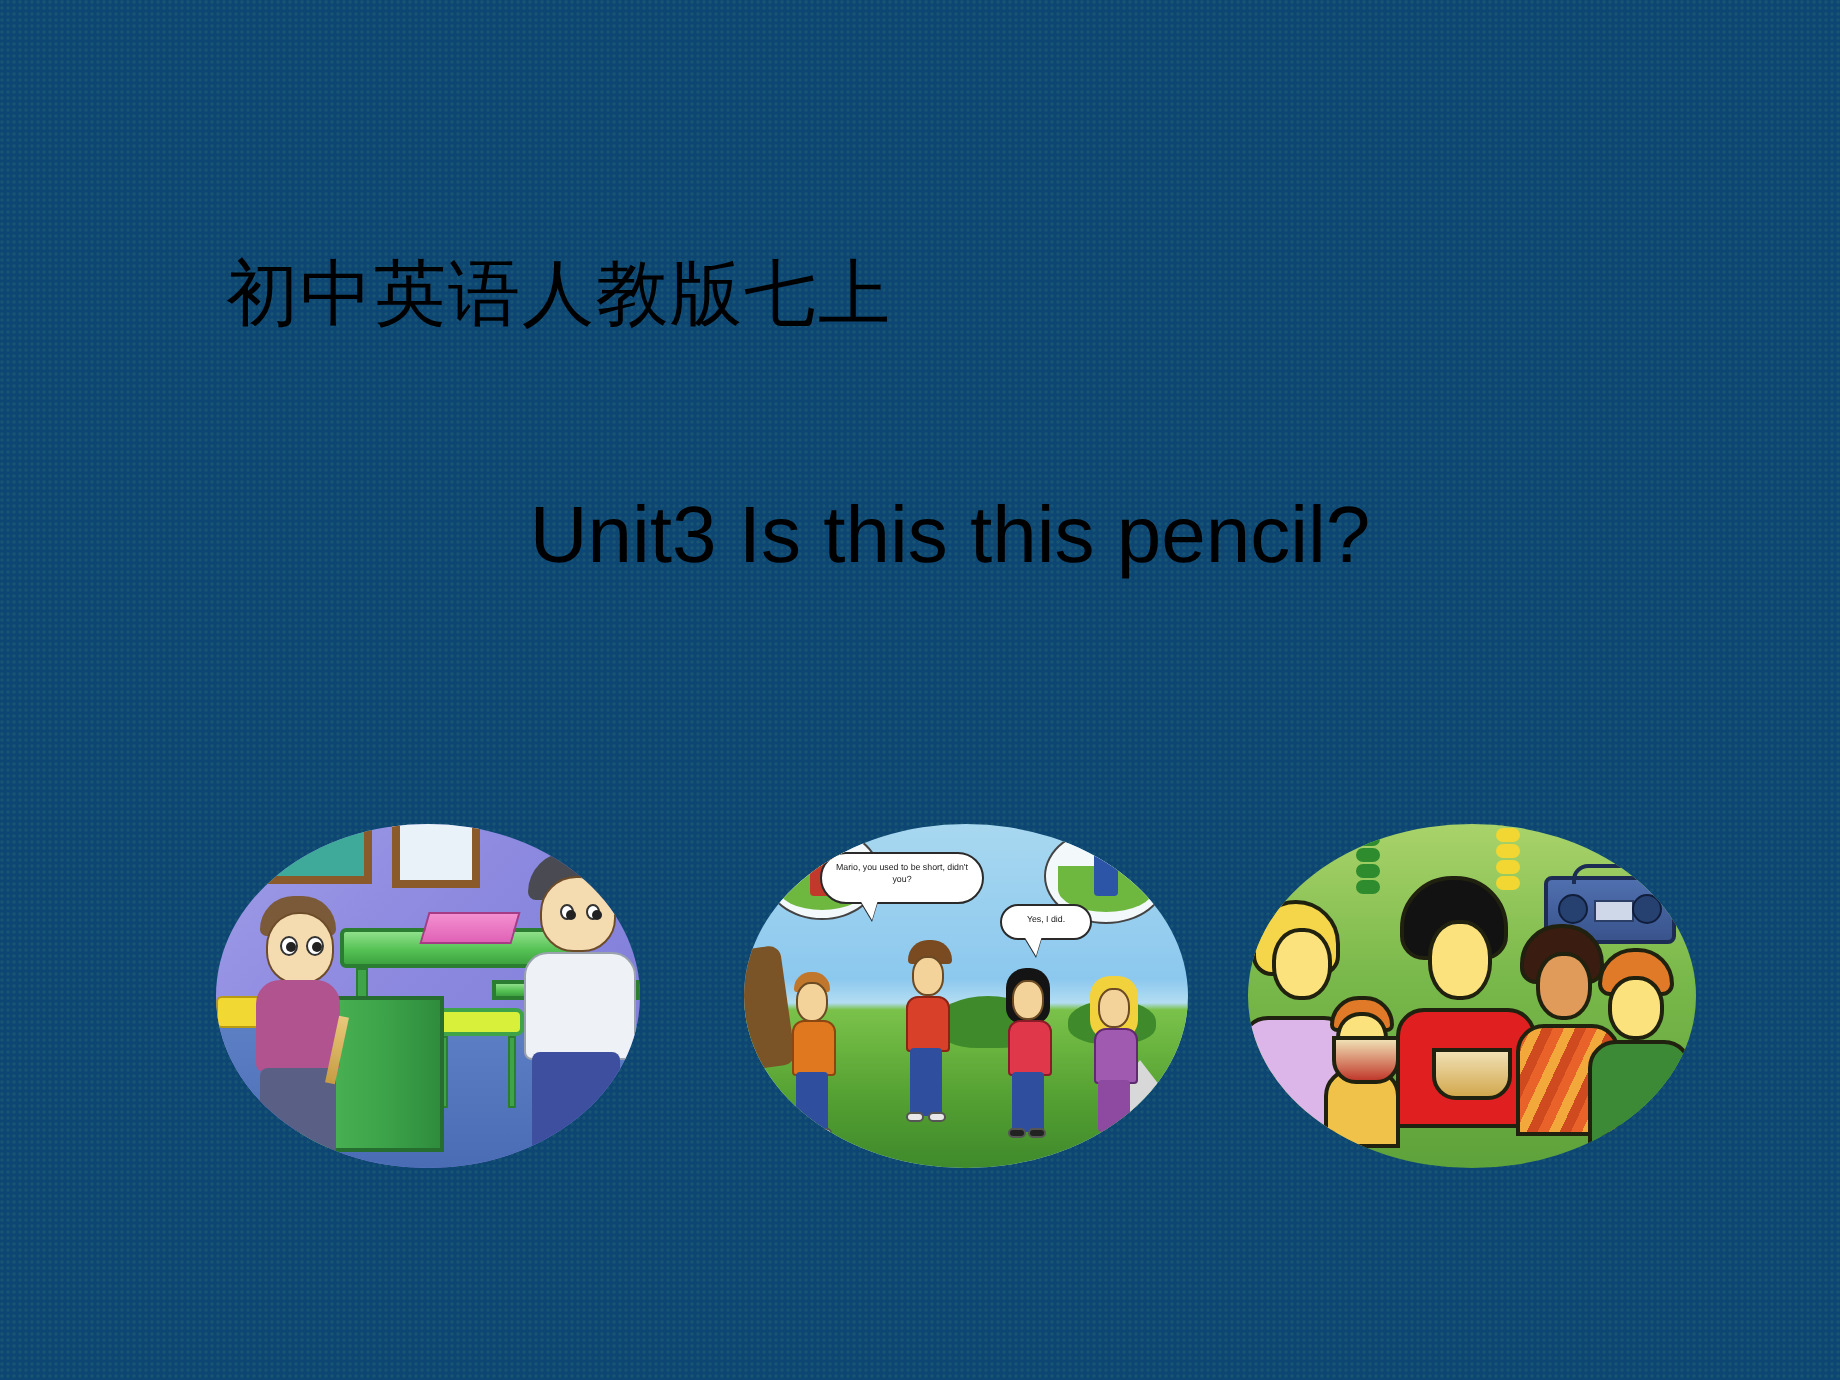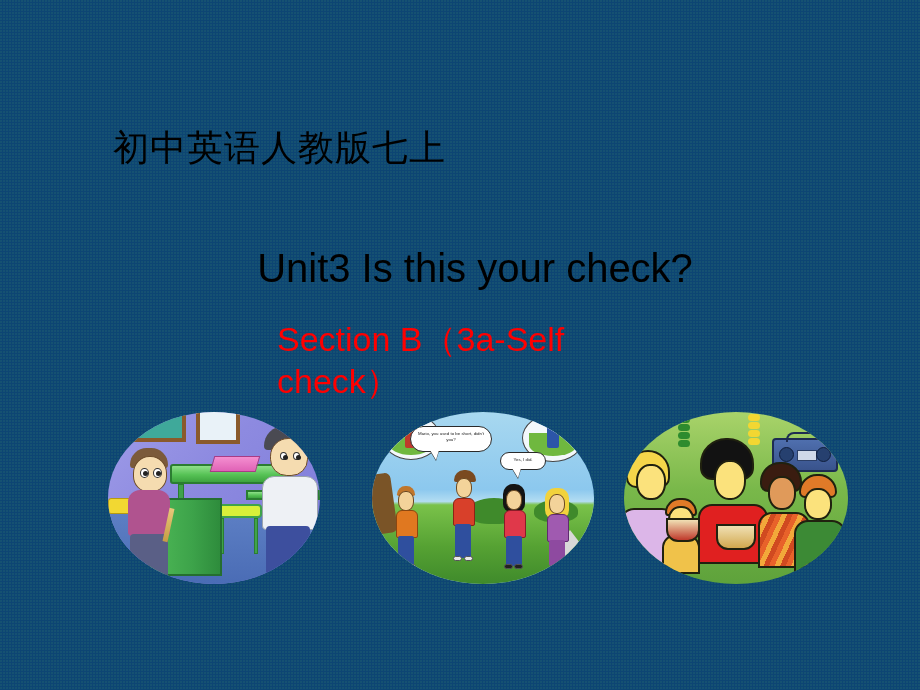--- a/index.html
+++ b/index.html
@@ -403,23 +403,22 @@
   
   .abs { position: absolute; }
 </style>
 </head>
 <body style="background-color: rgb(13, 69, 115);">
 
 <div id="slide" style="background-color: rgb(13, 69, 115);">
 
   <div id="cn-title" style="color: rgb(0, 0, 0);">初中英语人教版七上</div>
 
-  <div id="en-title" style="color: rgb(0, 0, 0);">Unit3 Is this your check?</div>
-
-  <div id="section-title" style="color: rgb(255, 0, 0);">Section B（3a-Self check）</div>
+  <div id="en-title" style="color: rgb(0, 0, 0);">Unit3 Is this this pencil?</div>
+
 
   <div id="pic1" class="pic">
     <div class="inner">
 
       <div class="p1-win a"></div>
       <div class="p1-win b"></div>
 
       <div class="p1-desk main"></div>
       <div class="p1-leg abs" style="left:70px;top:72px;width:6px;height:44px;"></div>
       <div class="p1-leg abs" style="left:172px;top:72px;width:6px;height:44px;"></div>

